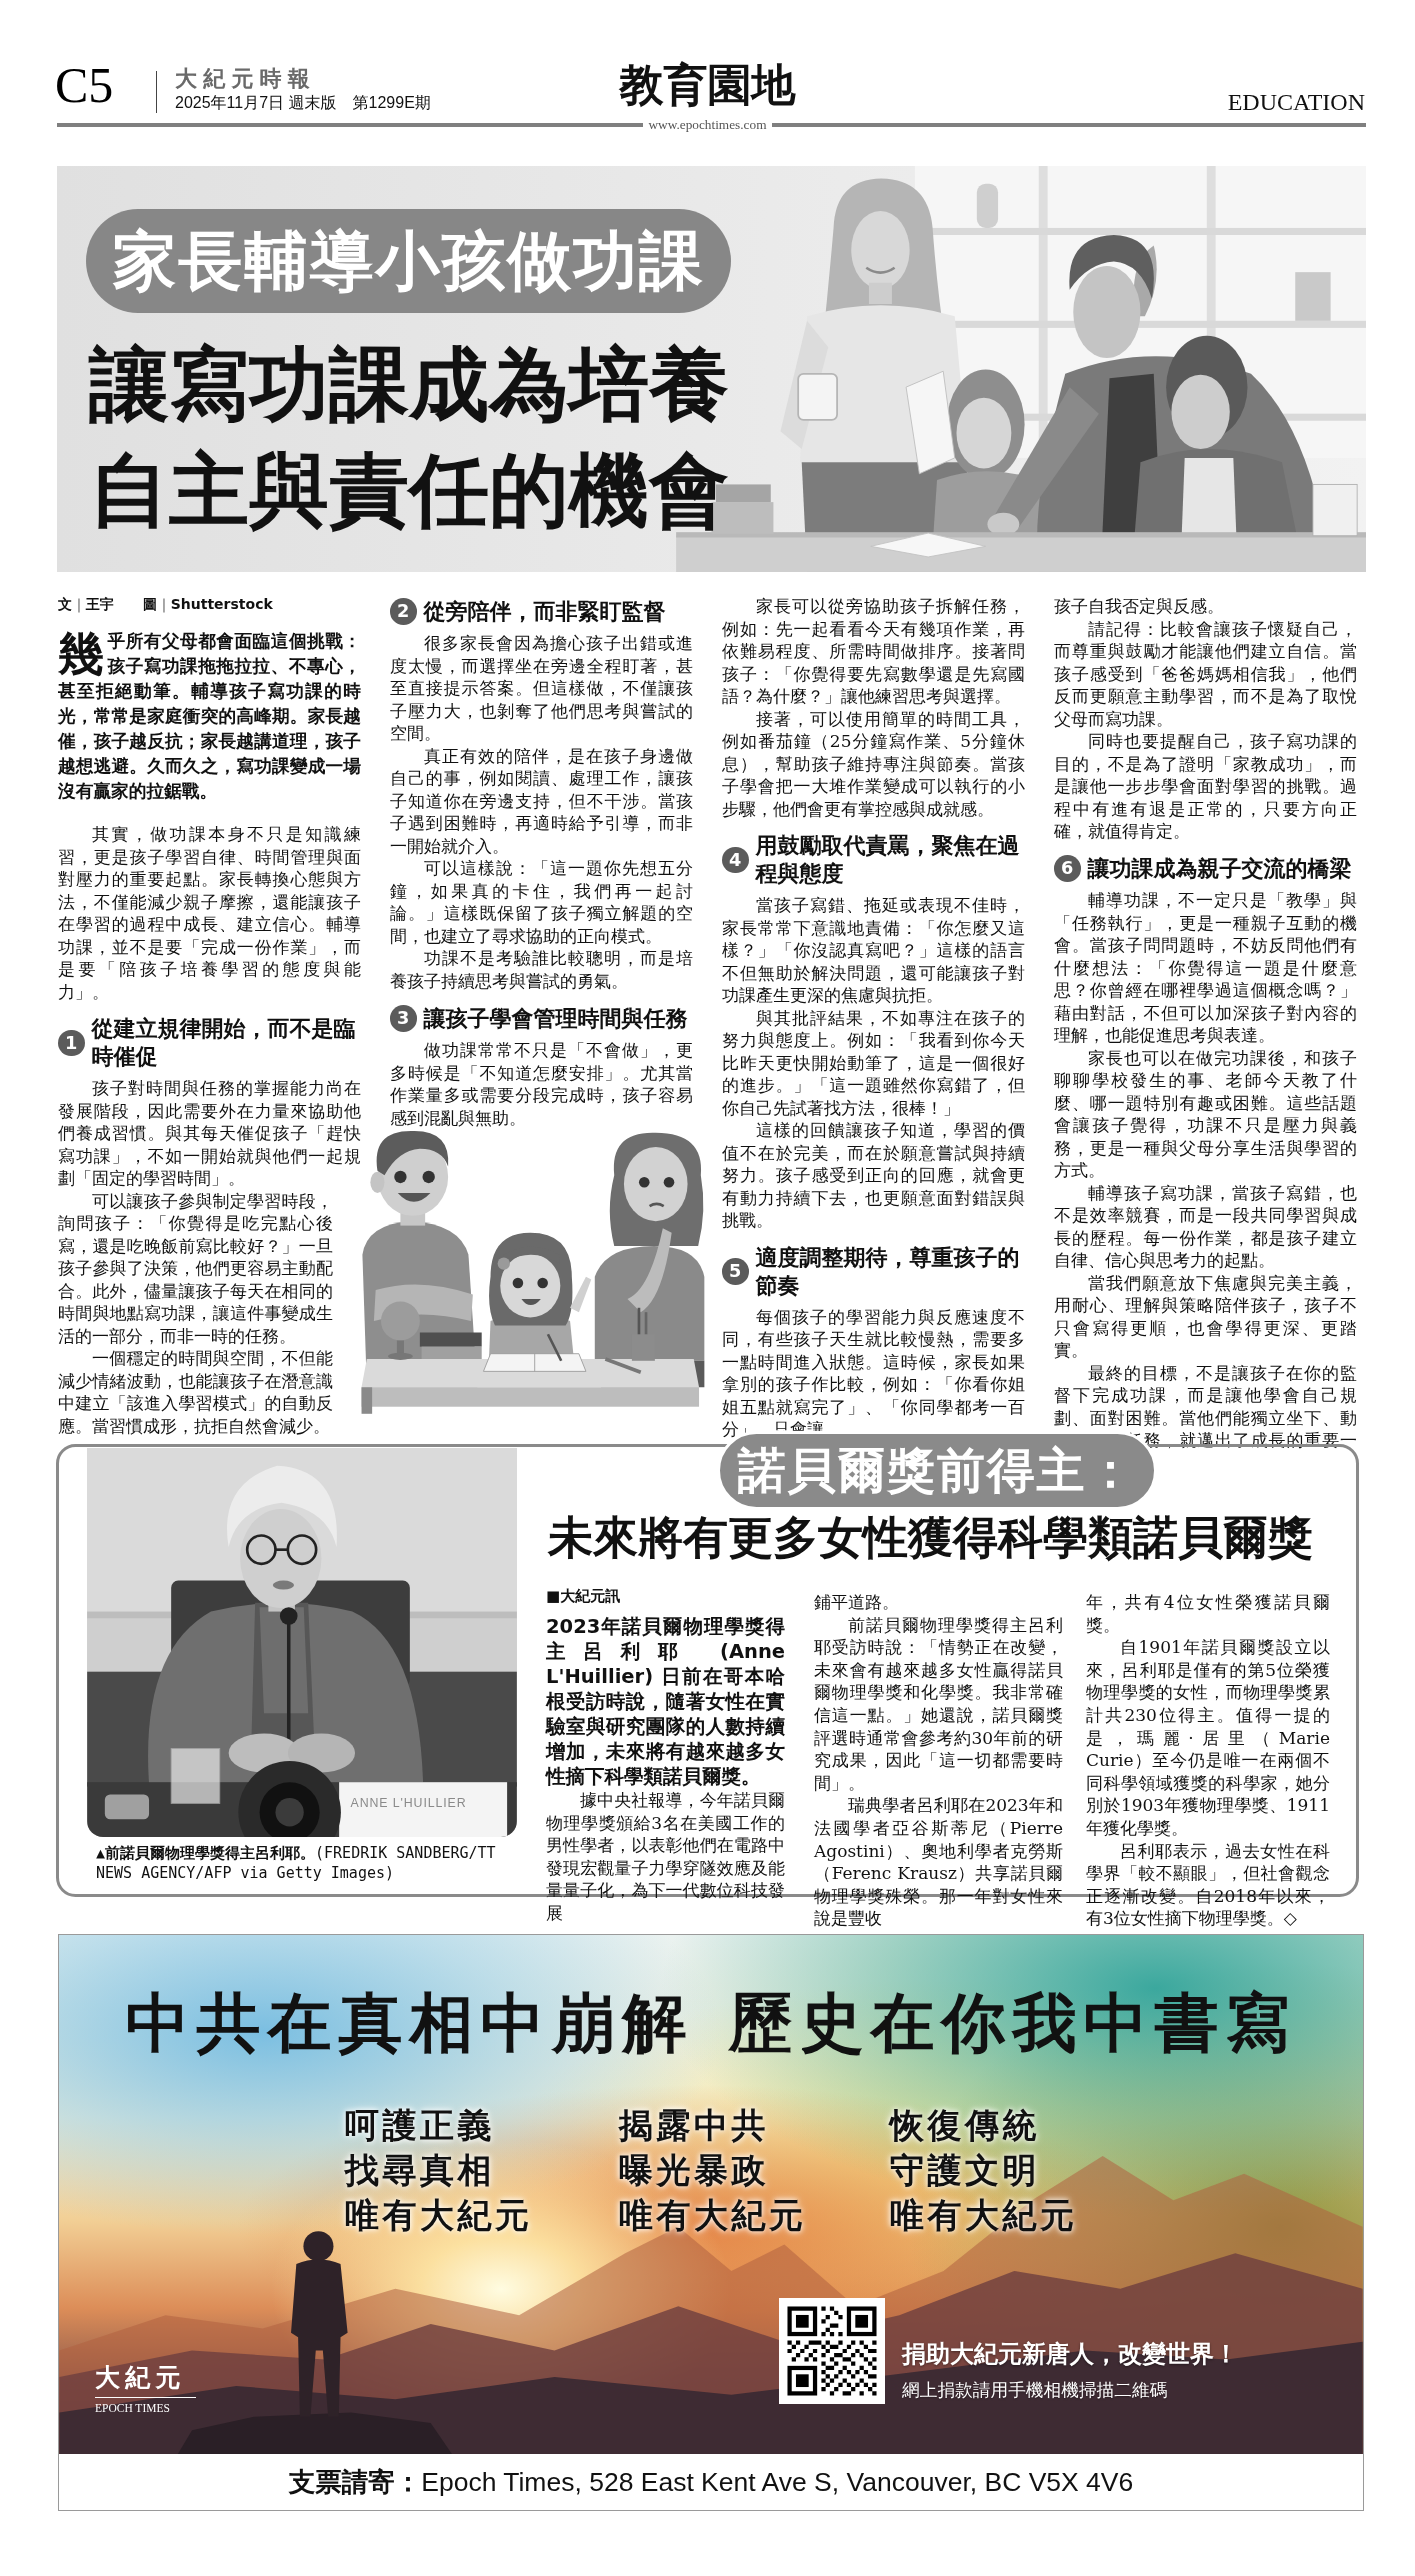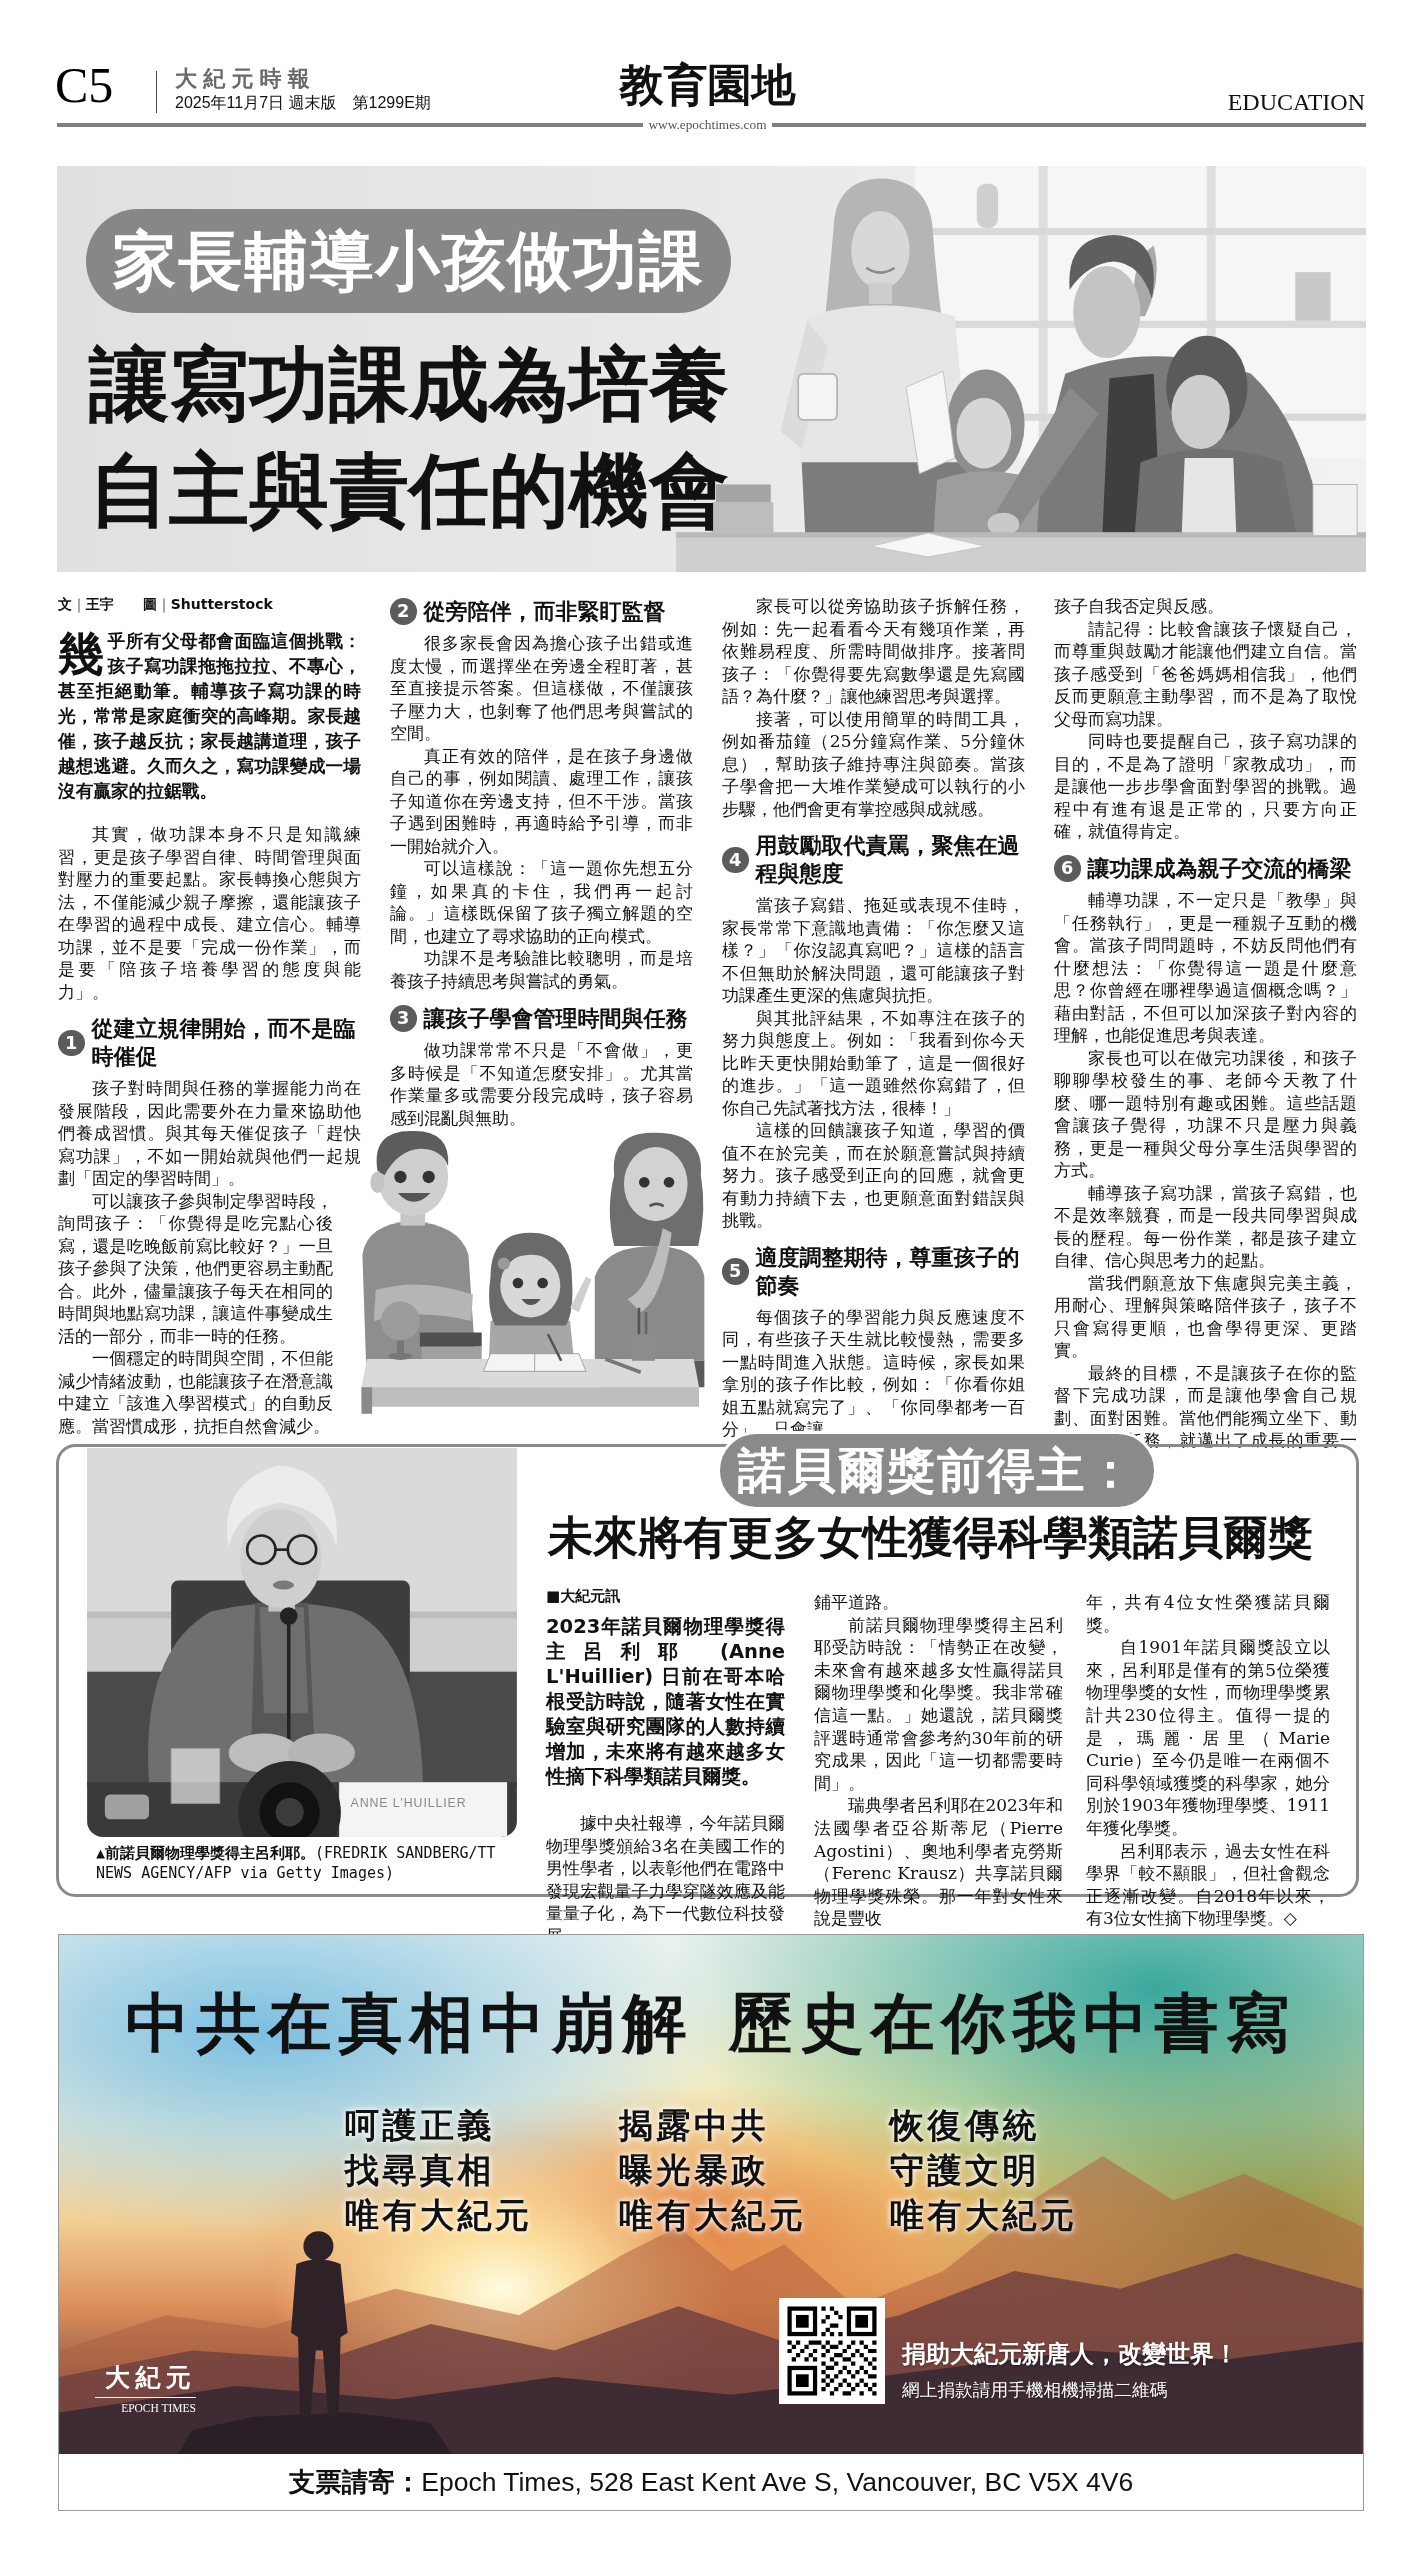--- a/index.html
+++ b/index.html
@@ -44,42 +44,42 @@
   
   .nobel-box{position:absolute;left:56px;top:1444px;width:1297px;height:447px;border:3.5px solid #8a8a8a;border-radius:19.5px;}
   .nobel-kicker{position:absolute;left:717px;top:1431px;width:434px;height:73px;border:3.5px solid #fff;border-radius:40px;background:#8a8a8a;color:#fff;
     font-family:"DejaVu Sans","Liberation Sans",sans-serif;font-weight:bold;font-size:48px;line-height:73px;text-align:center;letter-spacing:1.8px;}
   .nobel-headline{position:absolute;left:548px;top:1511px;font-family:"DejaVu Sans","Liberation Sans",sans-serif;font-weight:bold;font-size:45px;line-height:53px;white-space:nowrap;}
   .nobel-photo{position:absolute;left:87px;top:1448px;width:430px;height:389px;border-radius:0 0 16px 16px;overflow:hidden;background:#d8d8d8;}
   .nobel-caption{position:absolute;left:96px;top:1844px;width:423px;font-family:"DejaVu Sans Mono","Liberation Mono",monospace;font-size:15px;line-height:19.5px;}
   .nobel-caption .cap-main{font-weight:bold;}
   .ncol{position:absolute;}
   .n-source{font-family:"DejaVu Sans","Liberation Sans",sans-serif;font-weight:bold;font-size:15px;line-height:21px;margin-bottom:7px;}
-  .n-lead{margin:0 0 23px;font-family:"DejaVu Sans","Liberation Sans",sans-serif;font-weight:bold;font-size:19.5px;line-height:25px;text-align:justify;}
+  .n-lead{margin:0 0 0;font-family:"DejaVu Sans","Liberation Sans",sans-serif;font-weight:bold;font-size:19.5px;line-height:25px;text-align:justify;}
   .n-p{margin:0;font-size:17px;line-height:22.6px;text-align:justify;text-indent:2em;}
   .n-p.cont{text-indent:0;}
 
   
   .ad{position:absolute;left:58px;top:1934px;width:1304px;height:575px;border:1.8px solid #9a9a9a;background:#fff;overflow:hidden;}
   .ad-photo{position:absolute;left:0;top:0;width:1304px;height:519px;overflow:hidden;
     background:
       radial-gradient(ellipse 230px 150px at 442px 354px, rgba(255,252,225,1) 0%, rgba(255,235,170,.85) 35%, rgba(255,220,150,0) 100%),
       radial-gradient(ellipse 460px 203px at 203px 97px, rgba(110,185,225,.9) 0%, rgba(140,200,230,.5) 55%, rgba(140,200,230,0) 100%),
       radial-gradient(ellipse 495px 230px at 1097px 53px, rgba(40,160,150,.9) 0%, rgba(80,175,150,.5) 55%, rgba(80,175,150,0) 100%),
       radial-gradient(ellipse 372px 265px at 1221px 292px, rgba(130,140,50,.85) 0%, rgba(150,150,70,.4) 60%, rgba(150,150,70,0) 100%),
       radial-gradient(ellipse 460px 142px at 637px 292px, rgba(225,110,50,.75) 0%, rgba(230,130,60,.35) 60%, rgba(230,130,60,0) 100%),
       radial-gradient(ellipse 442px 177px at 885px 221px, rgba(240,225,120,.7) 0%, rgba(240,225,120,0) 100%),
       linear-gradient(180deg, #eaf2f0 0%, #f6f0d8 35%, #f2cf95 55%, #dc8d58 72%, #8e5a4c 86%, #4a3238 100%);}
   .ad-photo svg.scene{position:absolute;left:0;top:0;}
   .ad-headline{position:absolute;left:0;width:1304px;top:51px;text-align:center;font-family:"DejaVu Sans","Liberation Sans",sans-serif;font-weight:bold;font-size:64px;line-height:74px;letter-spacing:7px;color:#111;white-space:nowrap;}
   .ad-headline .gap{display:inline-block;width:35px;}
   .slogan-col{position:absolute;top:168px;}
   .slogan{font-family:"DejaVu Sans","Liberation Sans",sans-serif;font-weight:bold;font-size:34px;line-height:45px;letter-spacing:3.5px;color:#111;
     text-shadow:0 0 5.3px #fff,0 0 8.8px rgba(255,255,255,.85);white-space:nowrap;}
-  .ad-logo{position:absolute;left:36px;top:428px;width:101px;text-align:right;color:#fff;}
+  .ad-logo{position:absolute;left:36px;top:428px;width:101px;text-align:left;color:#fff;}
   .ad-logo .cn{font-family:"DejaVu Serif","Liberation Serif",serif;font-weight:bold;font-size:25px;line-height:30px;letter-spacing:5.3px;}
   .ad-logo .line{height:0.9px;background:#fff;margin:3.5px 0 2.7px;}
   .ad-logo .en{font-family:"Liberation Serif","DejaVu Serif",serif;font-size:11.5px;line-height:16px;}
   .qr{position:absolute;left:720px;top:363px;width:106px;height:106px;background:#fff;}
   .donate-title{position:absolute;left: 843px;top:402px;font-family:"DejaVu Sans","Liberation Sans",sans-serif;font-weight:bold;font-size:24px;line-height:35px;color:#fff;white-space:nowrap;text-shadow:0 0.9px 2.7px rgba(0,0,0,.45);}
   .donate-sub{position:absolute;left:843px;top:445px;font-family:"DejaVu Sans","Liberation Sans",sans-serif;font-size:17.7px;line-height:21px;color:#fff;white-space:nowrap;text-shadow:0 0.9px 1.8px rgba(0,0,0,.4);}
   .ad-address{position:absolute;left:0;top:519px;width:1304px;height:56px;line-height:56px;text-align:center;font-family:"Liberation Sans","DejaVu Sans",sans-serif;font-size:26.5px;color:#111;white-space:nowrap;}
   .ad-address .lbl{font-weight:bold;}
 </style>
 </head>

